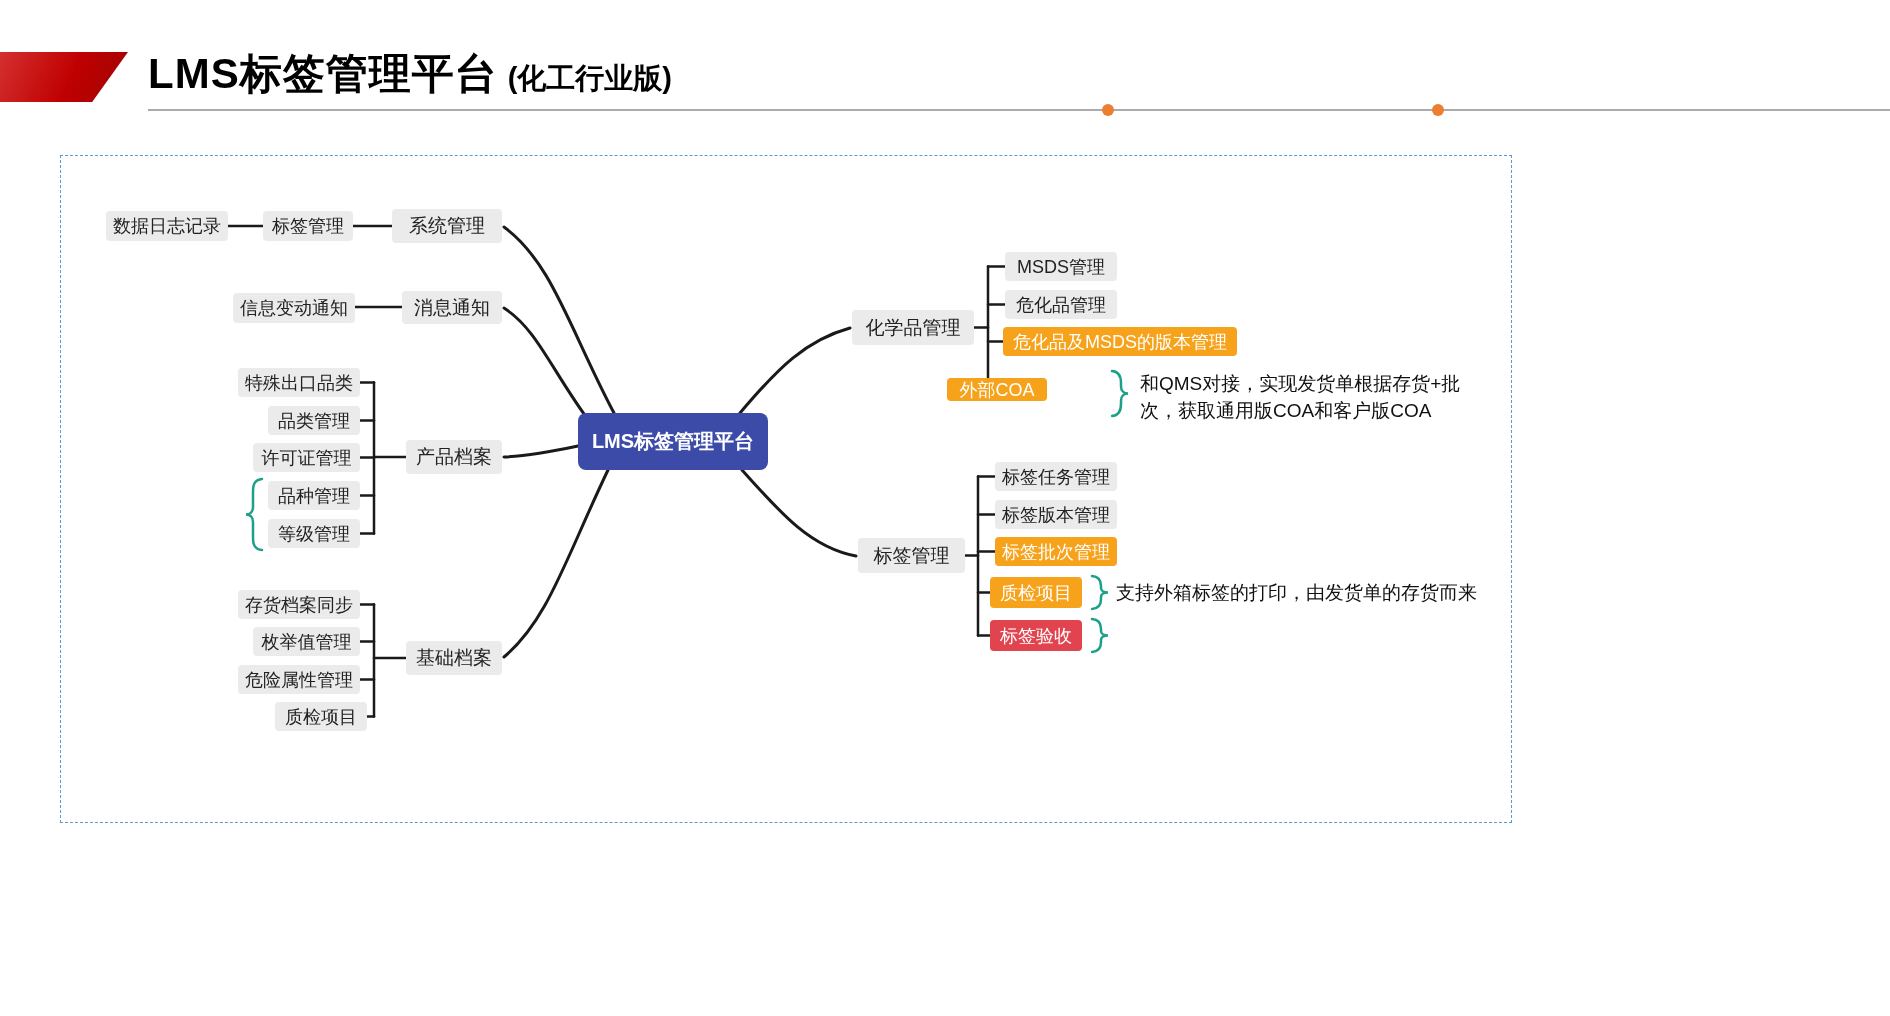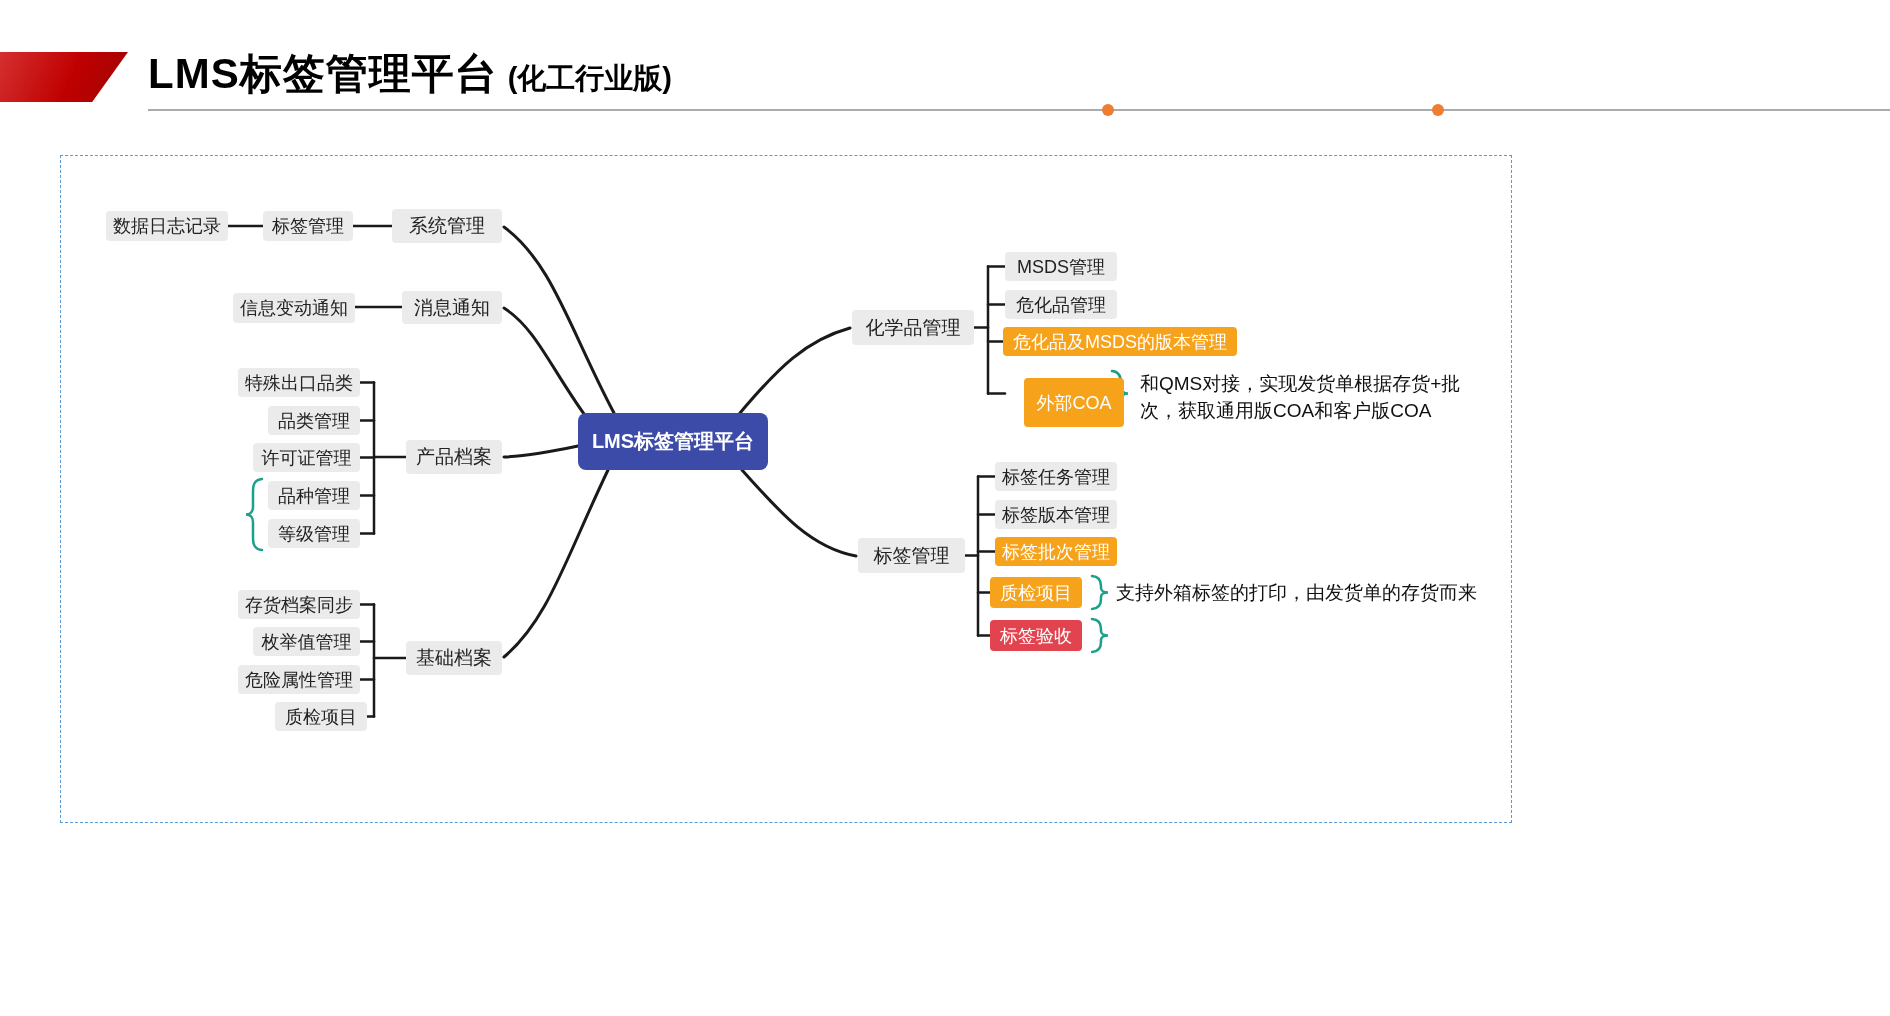--- a/index.html
+++ b/index.html
@@ -126,21 +126,21 @@
   <div class="node" style="left:238px; top:590px; width:122px; height:29px;">存货档案同步</div>
   <div class="node" style="left:253px; top:627px; width:107px; height:29px;">枚举值管理</div>
   <div class="node" style="left:238px; top:665px; width:122px; height:29px;">危险属性管理</div>
   <div class="node" style="left:275px; top:702px; width:92px; height:29px;">质检项目</div>
   <div class="node parent" style="left:406px; top:641px; width:96px; height:34px;">基础档案</div>
 
   <div class="node parent" style="left:852px; top:310px; width:122px; height:35px;">化学品管理</div>
   <div class="node" style="left:1005px; top:252px; width:112px; height:29px;">MSDS管理</div>
   <div class="node" style="left:1005px; top:290px; width:112px; height:29px;">危化品管理</div>
   <div class="node orange" style="left:1003px; top:327px; width:234px; height:29px;">危化品及MSDS的版本管理</div>
-  <div class="node orange" style="left:1024px; top:378px; width:100px; height:49px;">外部COA</div>
+  <div class="node orange" style="left:947px; top:378px; width:100px; height:23px;">外部COA</div>
   <div class="note" style="left:1140px; top:371px; width:322px;">和QMS对接，实现发货单根据存货+批次，获取通用版COA和客户版COA</div>
 
   <div class="node parent" style="left:858px; top:538px; width:107px; height:35px;">标签管理</div>
   <div class="node" style="left:995px; top:462px; width:122px; height:29px;">标签任务管理</div>
   <div class="node" style="left:995px; top:500px; width:122px; height:29px;">标签版本管理</div>
   <div class="node orange" style="left:995px; top:537px; width:122px; height:29px;">标签批次管理</div>
   <div class="node orange" style="left:990px; top:577px; width:92px; height:31px;">质检项目</div>
   <div class="note nowrap" style="left:1116px; top:580px;">支持外箱标签的打印，由发货单的存货而来</div>
   <div class="node red" style="left:990px; top:620px; width:92px; height:31px;">标签验收</div>
 

